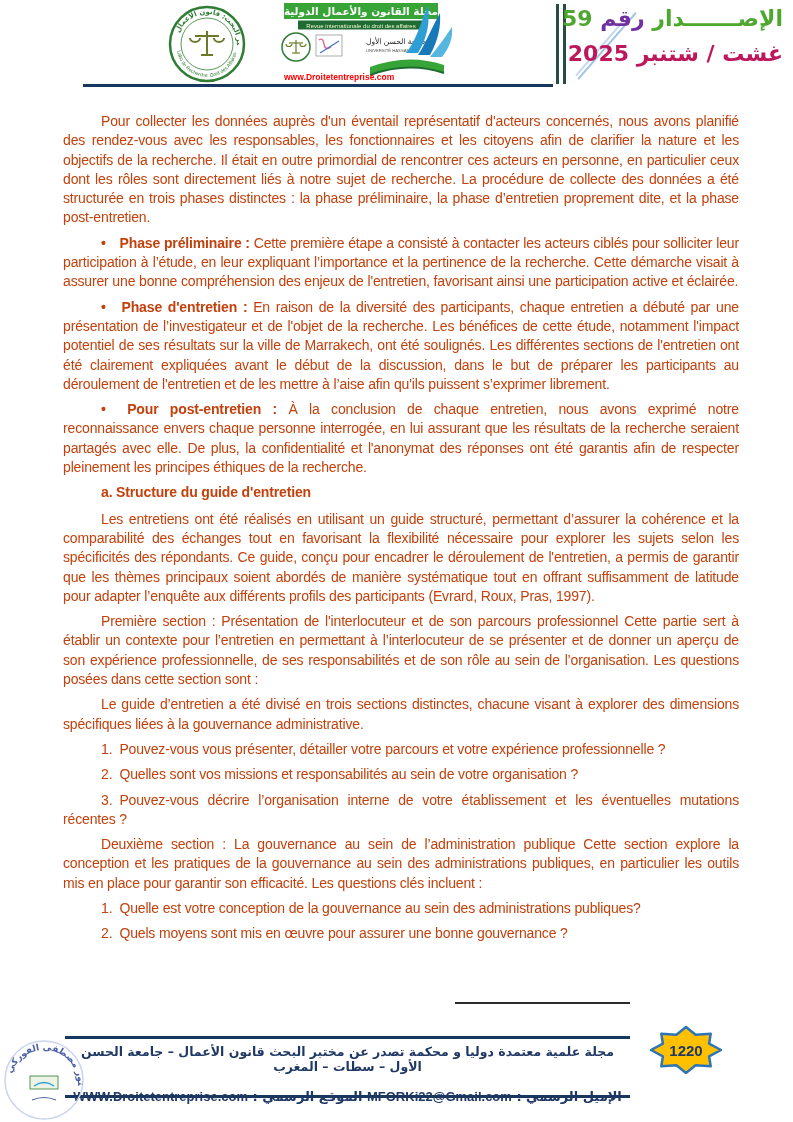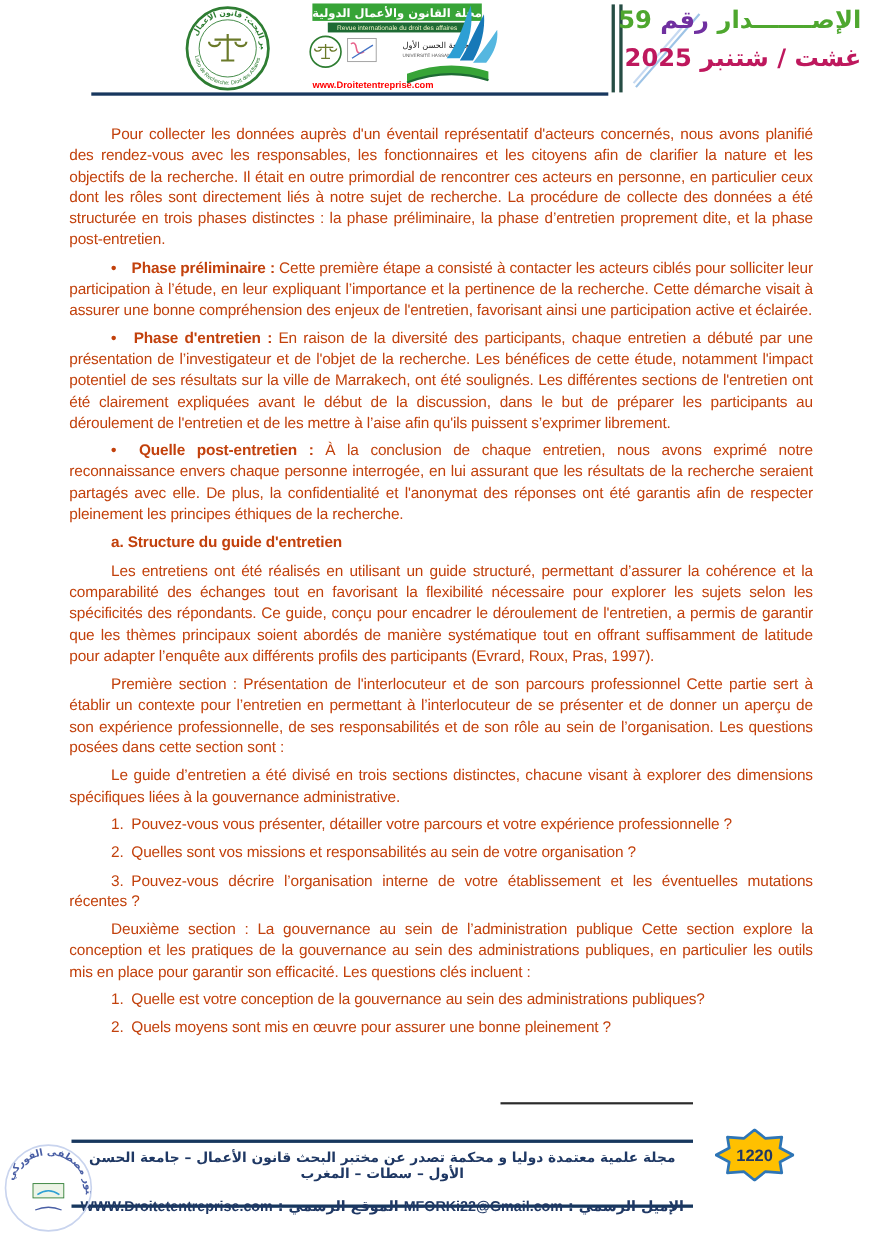--- a/index.html
+++ b/index.html
@@ -155,21 +155,21 @@
     </p>
 
     <p class="para">
       <span class="blt">•</span>
       <span class="b">Phase d'entretien :</span>
       <span>En raison de la diversité des participants, chaque entretien a débuté par une présentation de l’investigateur et de l'objet de la recherche. Les bénéfices de cette étude, notamment l'impact potentiel de ses résultats sur la ville de Marrakech, ont été soulignés. Les différentes sections de l'entretien ont été clairement expliquées avant le début de la discussion, dans le but de préparer les participants au déroulement de l'entretien et de les mettre à l’aise afin qu'ils puissent s’exprimer librement.</span>
     </p>
 
     <p class="para">
       <span class="blt">•</span>
-      <span class="b">Quelle post-entretien :</span>
+      <span class="b">Pour post-entretien :</span>
       <span>À la conclusion de chaque entretien, nous avons exprimé notre reconnaissance envers chaque personne interrogée, en lui assurant que les résultats de la recherche seraient partagés avec elle. De plus, la confidentialité et l'anonymat des réponses ont été garantis afin de respecter pleinement les principes éthiques de la recherche.</span>
     </p>
 
     <p class="para heading">a. Structure du guide d'entretien</p>
 
     <p class="para">Les entretiens ont été réalisés en utilisant un guide structuré, permettant d’assurer la cohérence et la comparabilité des échanges tout en favorisant la flexibilité nécessaire pour explorer les sujets selon les spécificités des répondants. Ce guide, conçu pour encadrer le déroulement de l'entretien, a permis de garantir que les thèmes principaux soient abordés de manière systématique tout en offrant suffisamment de latitude pour adapter l’enquête aux différents profils des participants (Evrard, Roux, Pras, 1997).</p>
     <p class="para">Première section : Présentation de l'interlocuteur et de son parcours professionnel Cette partie sert à établir un contexte pour l’entretien en permettant à l’interlocuteur de se présenter et de donner un aperçu de son expérience professionnelle, de ses responsabilités et de son rôle au sein de l’organisation. Les questions posées dans cette section sont :</p>
     <p class="para">Le guide d’entretien a été divisé en trois sections distinctes, chacune visant à explorer des dimensions spécifiques liées à la gouvernance administrative.</p>
 
     <p class="para">
@@ -181,21 +181,21 @@
     <p class="para">
       <span class="num">3.</span><span>Pouvez-vous décrire l’organisation interne de votre établissement et les éventuelles mutations récentes ?</span>
     </p>
 
     <p class="para">Deuxième section : La gouvernance au sein de l’administration publique Cette section explore la conception et les pratiques de la gouvernance au sein des administrations publiques, en particulier les outils mis en place pour garantir son efficacité. Les questions clés incluent :</p>
 
     <p class="para">
       <span class="num">1.</span><span>Quelle est votre conception de la gouvernance au sein des administrations publiques?</span>
     </p>
     <p class="para">
-      <span class="num">2.</span><span>Quels moyens sont mis en œuvre pour assurer une bonne pleinement ?</span>
+      <span class="num">2.</span><span>Quels moyens sont mis en œuvre pour assurer une bonne gouvernance ?</span>
     </p>
   </div>
 
   <div class="footnote-rule"></div>
 
   <div class="f-rule top"></div>
   <div class="f-rule bot"></div>
 
   <div class="f-line l1 ar">مجلة علمية معتمدة  دوليا و محكمة تصدر عن مختبر البحث قانون الأعمال – جامعة الحسن الأول – سطات – المغرب</div>
 

